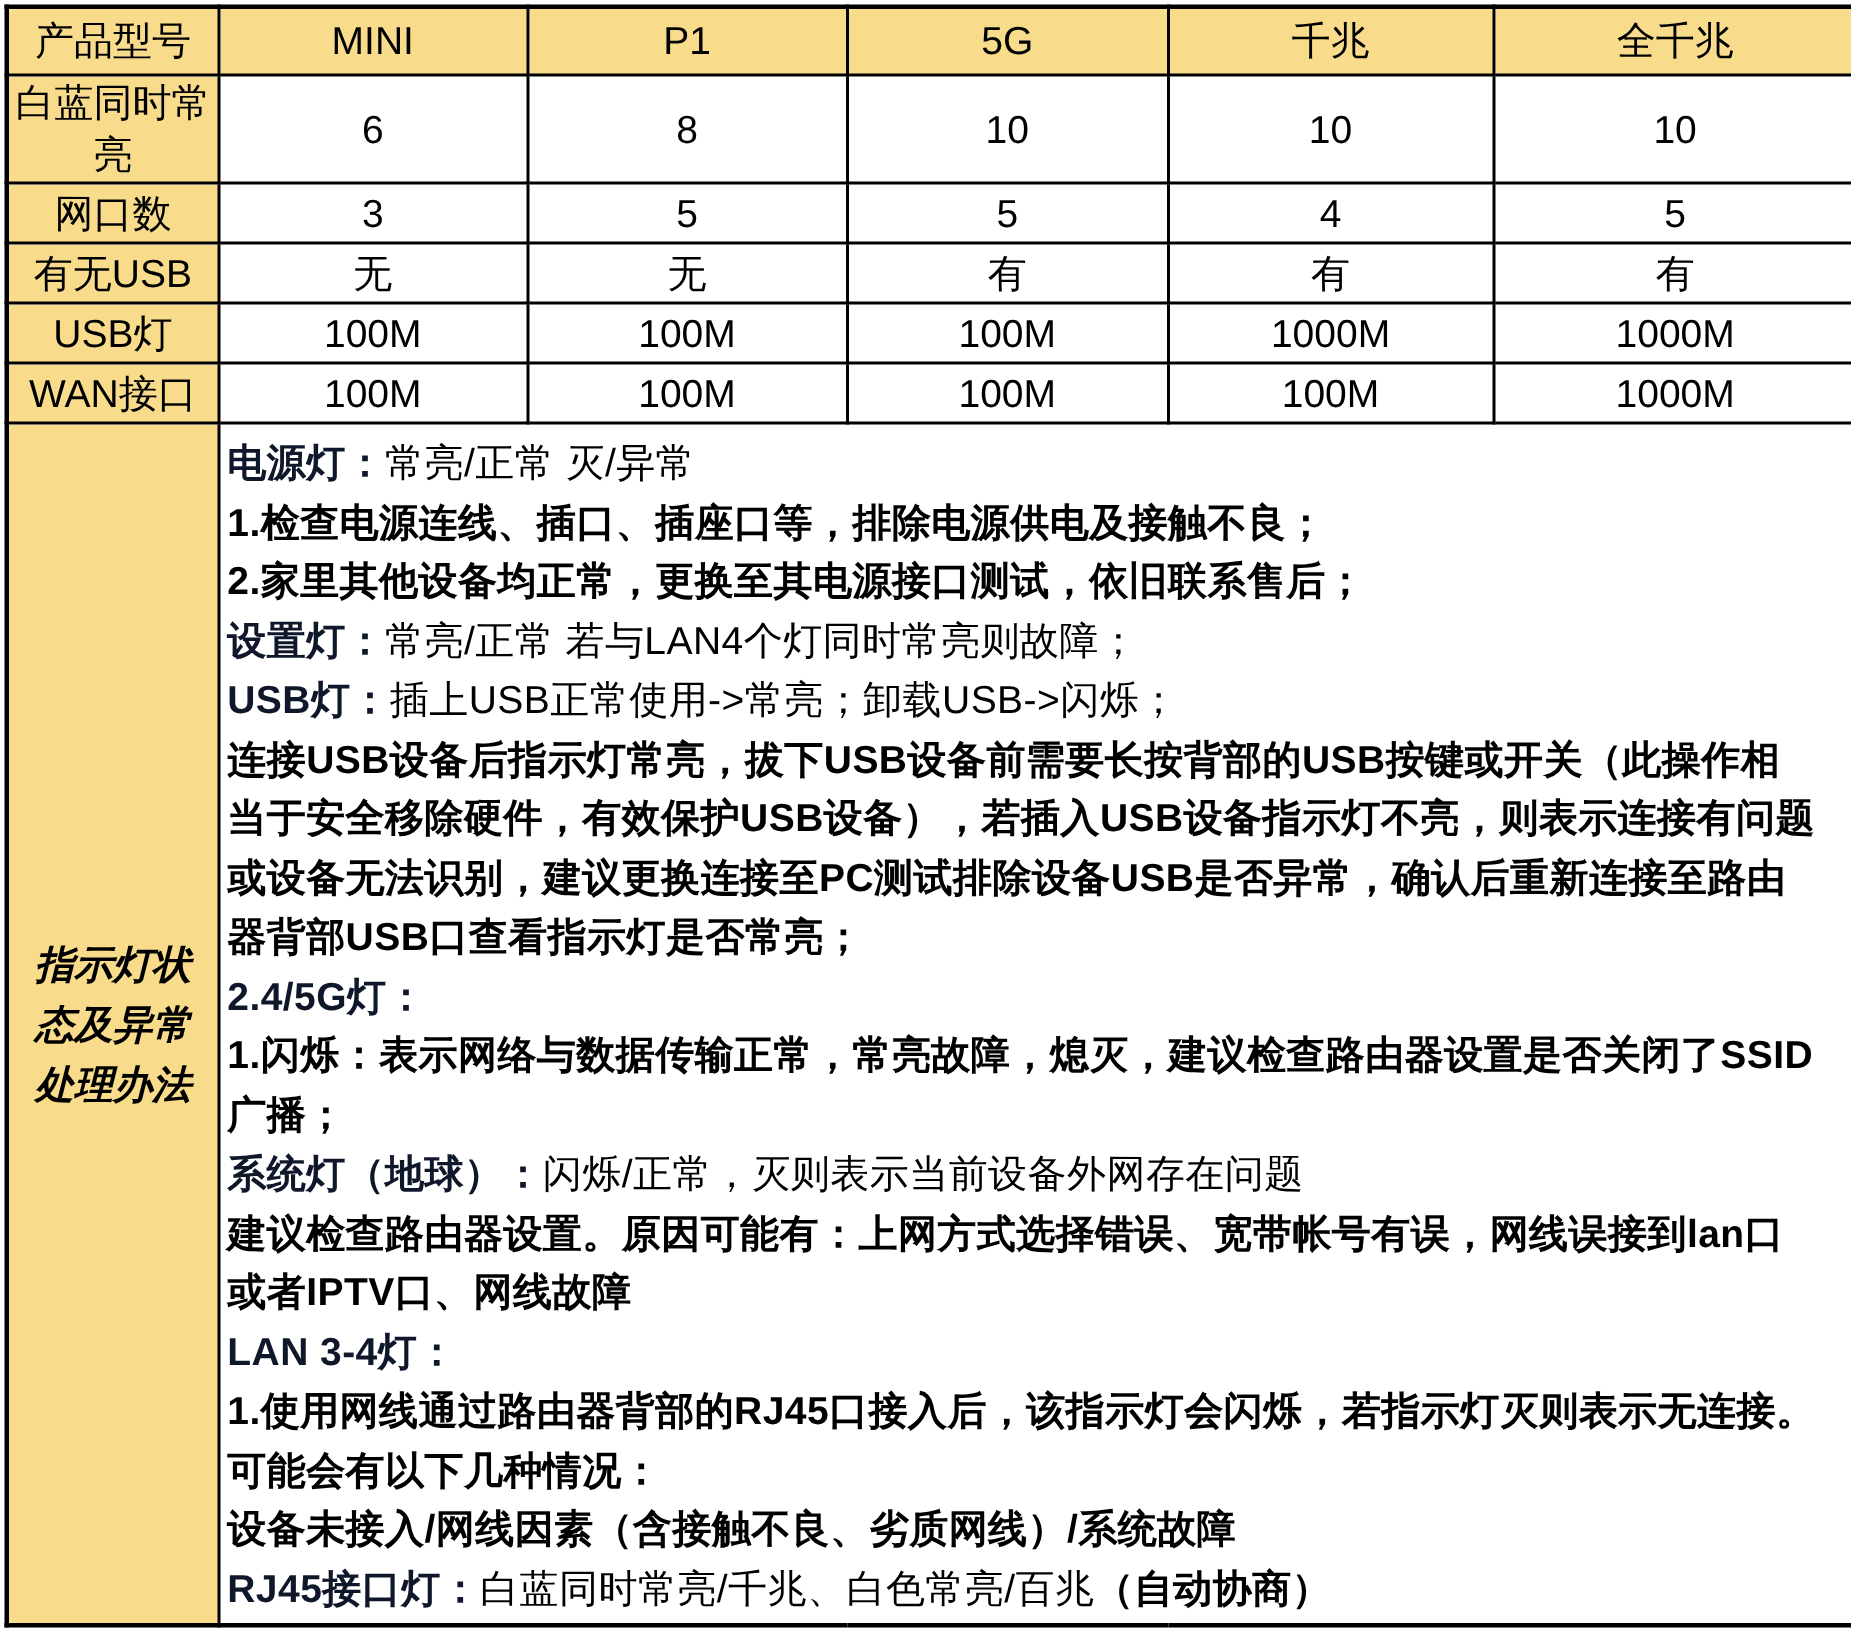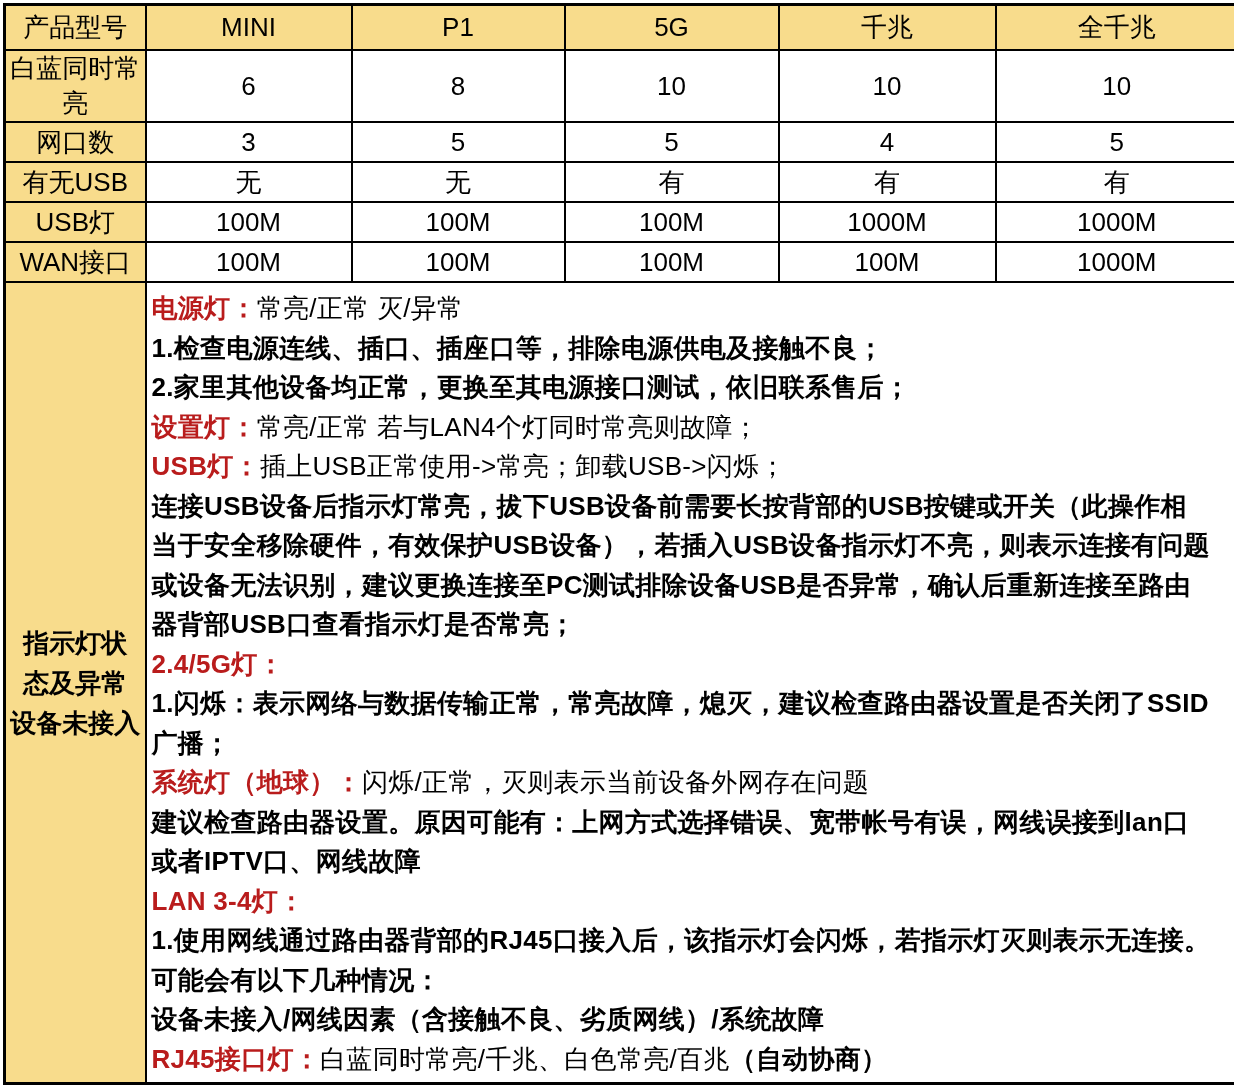--- a/index.html
+++ b/index.html
@@ -43,37 +43,38 @@
   }
   td.val {
     background: #ffffff;
   }
   td.big-lbl {
     background: #F8DC8C;
     font-weight: bold;
   }
   td.big-lbl .lbl-line {
     line-height: 40px;
+    font-style: italic;
   }
   td.content {
     background: #ffffff;
     text-align: left;
     vertical-align: top;
     padding: 6px 24px 0 5px;
   }
   .para {
     margin: 0;
     font-size: 26px;
     line-height: 39.5px;
     font-weight: normal;
     letter-spacing: 0.3px;
     word-break: break-all;
   }
   .seg-red {
-    color: #b91c1c;
+    color: #0f172a;
     font-weight: bold;
   }
   .seg-bold {
     font-weight: normal;
   }
   .seg-normal {
     font-weight: bold;
   }
 </style>
 </head>
@@ -142,21 +143,21 @@
       <td class="val">100M</td>
       <td class="val">100M</td>
       <td class="val">100M</td>
       <td class="val">1000M</td>
     </tr>
 
     <tr>
       <td class="big-lbl">
         <div class="lbl-line">指示灯状</div>
         <div class="lbl-line">态及异常</div>
-        <div class="lbl-line">设备未接入</div>
+        <div class="lbl-line">处理办法</div>
       </td>
       <td class="content" colspan="5">
         <p class="para"><span class="seg-red">电源灯：</span><span class="seg-bold">常亮/正常 灭/异常</span></p>
         <p class="para"><span class="seg-normal">1.检查电源连线、插口、插座口等，排除电源供电及接触不良；</span></p>
         <p class="para"><span class="seg-normal">2.家里其他设备均正常，更换至其电源接口测试，依旧联系售后；</span></p>
         <p class="para"><span class="seg-red">设置灯：</span><span class="seg-bold">常亮/正常 若与LAN4个灯同时常亮则故障；</span></p>
         <p class="para"><span class="seg-red">USB灯：</span><span class="seg-bold">插上USB正常使用-&gt;常亮；卸载USB-&gt;闪烁；</span></p>
         <p class="para"><span class="seg-normal">连接USB设备后指示灯常亮，拔下USB设备前需要长按背部的USB按键或开关（此操作相当于安全移除硬件，有效保护USB设备），若插入USB设备指示灯不亮，则表示连接有问题或设备无法识别，建议更换连接至PC测试排除设备USB是否异常，确认后重新连接至路由器背部USB口查看指示灯是否常亮；</span></p>
         <p class="para"><span class="seg-red">2.4/5G灯：</span></p>
         <p class="para"><span class="seg-normal">1.闪烁：表示网络与数据传输正常，常亮故障，熄灭，建议检查路由器设置是否关闭了SSID广播；</span></p>

